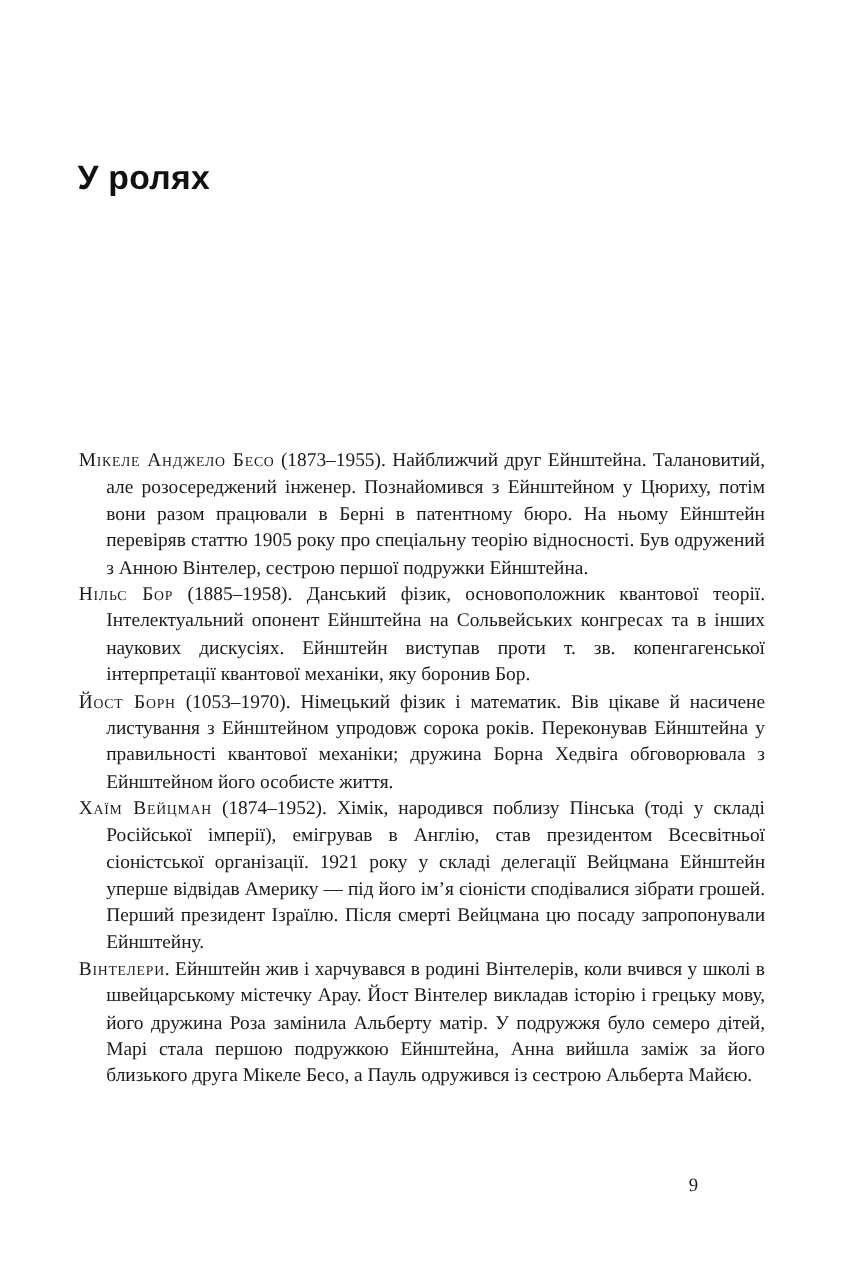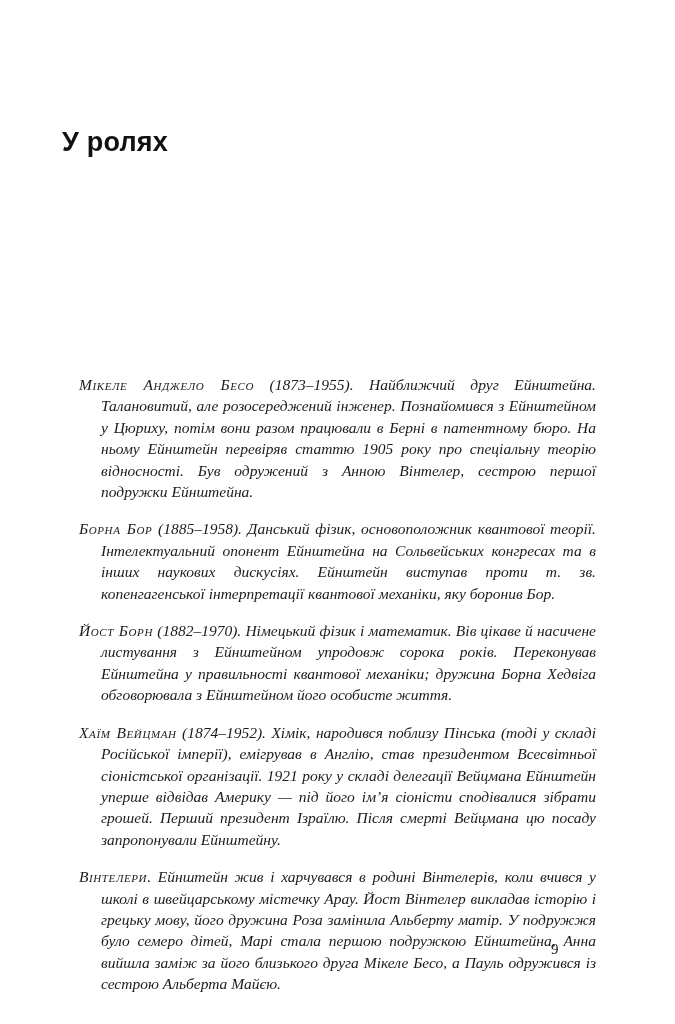--- a/index.html
+++ b/index.html
@@ -31,24 +31,23 @@
     position: absolute;
     left: 63px;
     top: 358px;
     width: 549px;
     font-size: 15.5px;
     line-height: 21.4px;
     text-align: justify;
     color: #1b1b1b;
   }
   .entry {
-    margin: 16px;
+    margin: 0;
     padding-left: 22px;
     text-indent: -22px;
-    font-style: italic;
   }
   .name {
     font-variant: small-caps;
     letter-spacing: 0.6px;
   }
   .page-number {
     position: absolute;
     left: 551px;
     top: 941px;
     font-size: 15px;
@@ -59,23 +58,23 @@
 <body>
 
 <div class="page">
 
   <h1 class="heading">У ролях</h1>
 
   <div class="entries">
 
     <p class="entry"><span class="name">Мікеле Анджело Бесо</span><span> (1873–1955). Найближчий друг Ейнштейна. Талановитий, але розосереджений інженер. Познайомився з Ейнштейном у Цюриху, потім вони разом працювали в Берні в патентному бюро. На ньому Ейнштейн перевіряв статтю 1905 року про спеціальну теорію відносності. Був одружений з Анною Вінтелер, сестрою першої подружки Ейнштейна.</span></p>
 
-    <p class="entry"><span class="name">Борна Бор</span><span> (1885–1958). Данський фізик, основоположник квантової теорії. Інтелектуальний опонент Ейнштейна на Сольвейських конгресах та в інших наукових дискусіях. Ейнштейн виступав проти т. зв. копенгагенської інтерпретації квантової механіки, яку боронив Бор.</span></p>
+    <p class="entry"><span class="name">Нільс Бор</span><span> (1885–1958). Данський фізик, основоположник квантової теорії. Інтелектуальний опонент Ейнштейна на Сольвейських конгресах та в інших наукових дискусіях. Ейнштейн виступав проти т. зв. копенгагенської інтерпретації квантової механіки, яку боронив Бор.</span></p>
 
-    <p class="entry"><span class="name">Йост Борн</span><span> (1882–1970). Німецький фізик і математик. Вів цікаве й насичене листування з Ейнштейном упродовж сорока років. Переконував Ейнштейна у правильності квантової механіки; дружина Борна Хедвіга обговорювала з Ейнштейном його особисте життя.</span></p>
+    <p class="entry"><span class="name">Йост Борн</span><span> (1053–1970). Німецький фізик і математик. Вів цікаве й насичене листування з Ейнштейном упродовж сорока років. Переконував Ейнштейна у правильності квантової механіки; дружина Борна Хедвіга обговорювала з Ейнштейном його особисте життя.</span></p>
 
     <p class="entry"><span class="name">Хаїм Вейцман</span><span> (1874–1952). Хімік, народився поблизу Пінська (тоді у складі Російської імперії), емігрував в Англію, став президентом Всесвітньої сіоністської організації. 1921 року у складі делегації Вейцмана Ейнштейн уперше відвідав Америку — під його ім’я сіоністи сподівалися зібрати грошей. Перший президент Ізраїлю. Після смерті Вейцмана цю посаду запропонували Ейнштейну.</span></p>
 
     <p class="entry"><span class="name">Вінтелери</span><span>. Ейнштейн жив і харчувався в родині Вінтелерів, коли вчився у школі в швейцарському містечку Арау. Йост Вінтелер викладав історію і грецьку мову, його дружина Роза замінила Альберту матір. У подружжя було семеро дітей, Марі стала першою подружкою Ейнштейна, Анна вийшла заміж за його близького друга Мікеле Бесо, а Пауль одружився із сестрою Альберта Майєю.</span></p>
 
   </div>
 
   <div class="page-number">9</div>
 
 </div>

